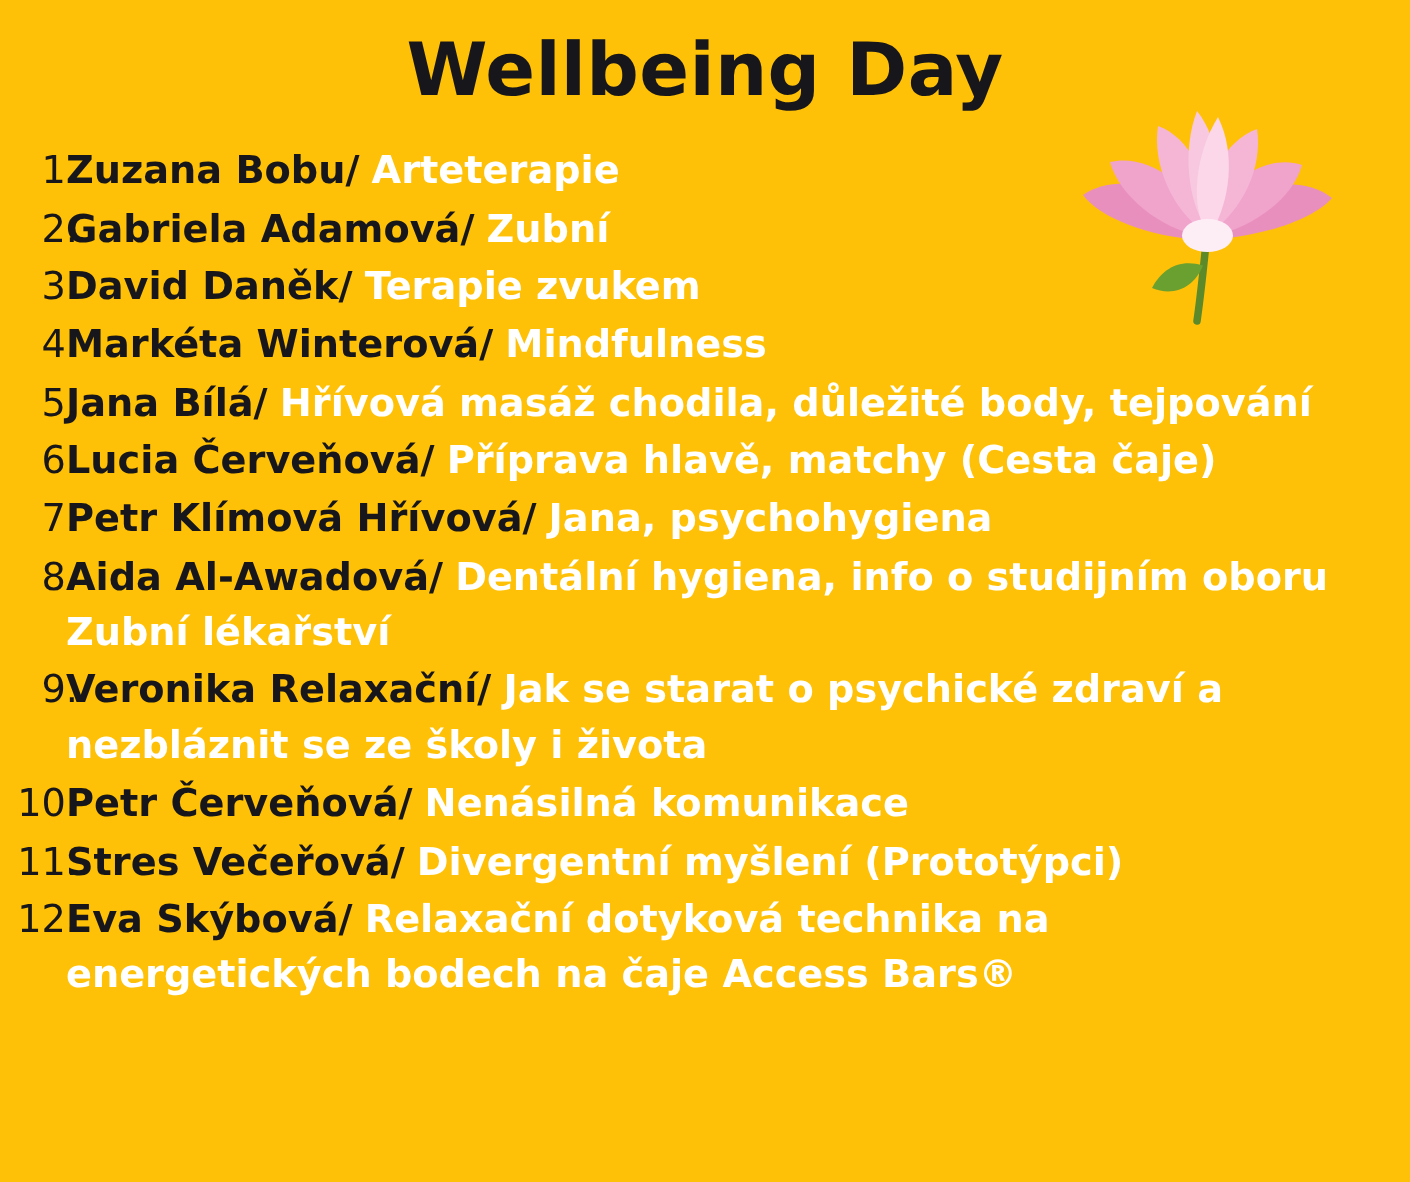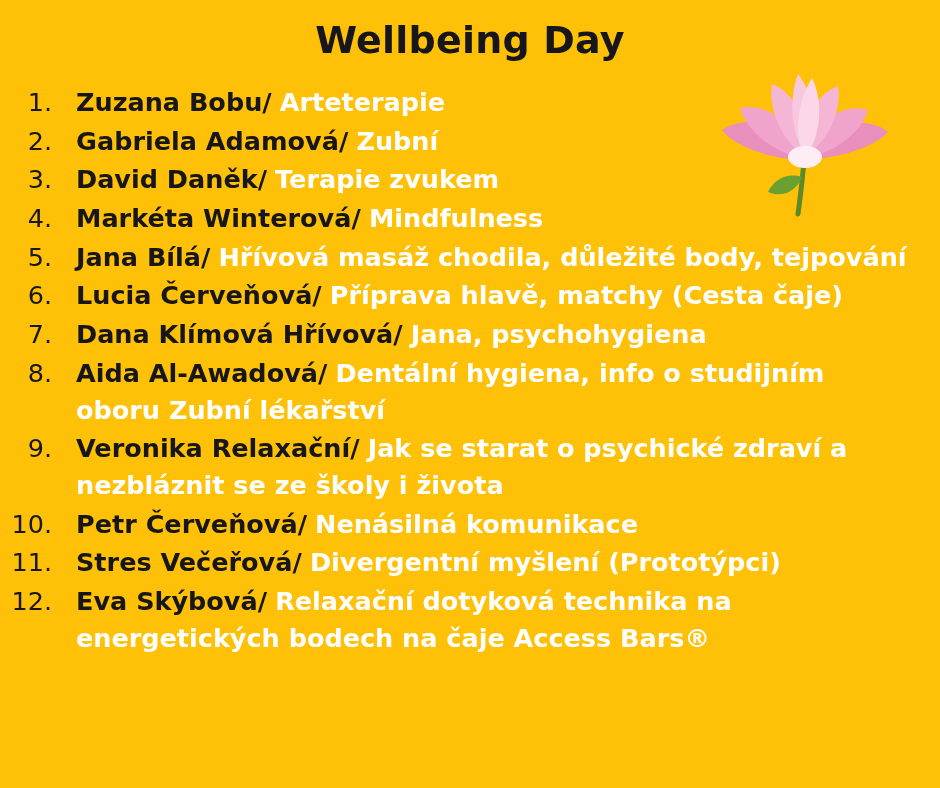--- a/index.html
+++ b/index.html
@@ -15,21 +15,21 @@
     position: relative;
   }
   .poster {
     position: relative;
     width: 940px;
     height: 788px;
     box-sizing: border-box;
   }
   .title {
     text-align: center;
-    font-size: 38px;
+    font-size: 49px;
     font-weight: bold;
     color: #17161a;
     padding-top: 20px;
     letter-spacing: 0.2px;
     line-height: 1.1;
   }
   .lotus {
     position: absolute;
     top: 42px;
     right: 44px;
@@ -39,21 +39,21 @@
   }
   ol.list {
     list-style: none;
     margin: 22px 0 0 0;
     padding: 0 30px 0 0;
     counter-reset: item;
   }
   ol.list > li {
     counter-increment: item;
     position: relative;
-    padding-left: 76px;
+    padding-left: 44px;
     margin-bottom: 2px;
     font-size: 25.5px;
     line-height: 1.44;
     color: #17161a;
   }
   ol.list > li::before {
     content: counter(item) ".";
     position: absolute;
     left: 0;
     top: 0;
@@ -112,21 +112,21 @@
     <li>
       <span class="name">Markéta Winterová</span><span class="sep">/</span> <span class="topic">Mindfulness</span>
     </li>
     <li>
       <span class="name">Jana Bílá</span><span class="sep">/</span> <span class="topic">Hřívová masáž chodila, důležité body, tejpování</span>
     </li>
     <li>
       <span class="name">Lucia Červeňová</span><span class="sep">/</span> <span class="topic">Příprava hlavě, matchy (Cesta čaje)</span>
     </li>
     <li>
-      <span class="name">Dana Klímová Hřívová</span><span class="sep">/</span> <span class="topic">Jana, psychohygiena</span>
+      <span class="name">Petr Klímová Hřívová</span><span class="sep">/</span> <span class="topic">Jana, psychohygiena</span>
     </li>
     <li>
       <span class="name">Aida Al-Awadová</span><span class="sep">/</span> <span class="topic">Dentální hygiena, info o studijním oboru Zubní lékařství</span>
     </li>
     <li>
       <span class="name">Veronika Relaxační</span><span class="sep">/</span> <span class="topic">Jak se starat o psychické zdraví a nezbláznit se ze školy i života</span>
     </li>
     <li>
       <span class="name">Petr Červeňová</span><span class="sep">/</span> <span class="topic">Nenásilná komunikace</span>
     </li>

